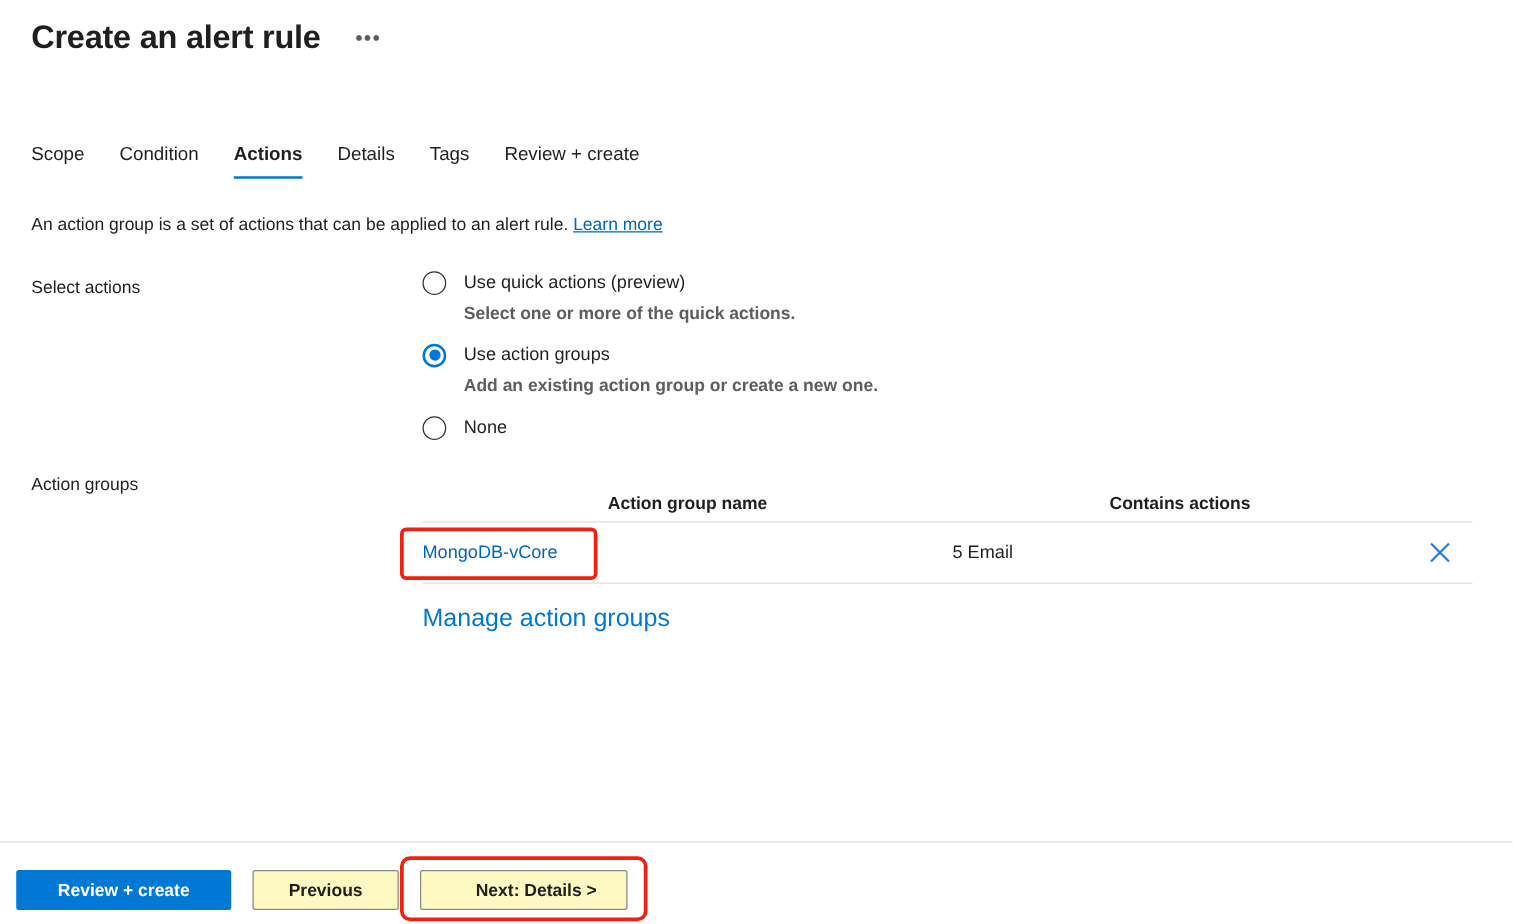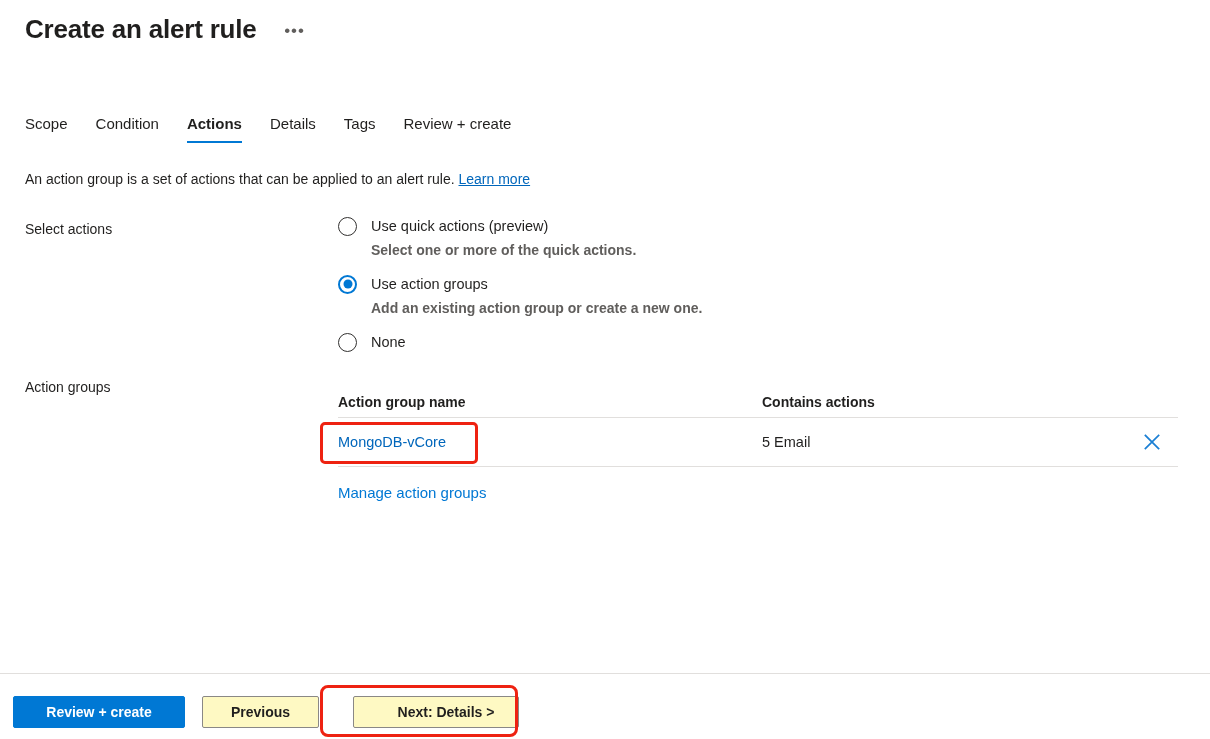--- a/index.html
+++ b/index.html
@@ -170,20 +170,21 @@
     position: absolute;
     left: 338px;
     top: 386px;
     width: 840px;
   }
   .ag-head {
     display: flex;
     align-items: center;
     height: 31px;
     border-bottom: 1px solid #e1dfdd;
+    text-align: center;
   }
   .ag-head .col-name {
     width: 424px;
     font-size: 14px;
     font-weight: 700;
     color: #201f1e;
     white-space: nowrap;
   }
   .ag-head .col-actions {
     flex: 1;
@@ -223,21 +224,21 @@
     height: 26px;
     display: flex;
     align-items: center;
     justify-content: center;
     cursor: pointer;
   }
   .manage-link {
     position: absolute;
     left: 338px;
     top: 484px;
-    font-size: 15px;
+    font-size: 20px;
     color: #0078d4;
     cursor: pointer;
     white-space: nowrap;
   }
 
   
   .annot {
     position: absolute;
     border: 3px solid #ee2211;
     border-radius: 5px;
@@ -283,21 +284,21 @@
     border: 1px solid #0078d4;
     min-width: 172px;
   }
   .btn-secondary {
     background: #fef9c3;
     color: #201f1e;
     border: 1px solid #8a8886;
     min-width: 117px;
   }
   #btn-previous { margin-left: 17px; }
-  #btn-next { margin-left: 34px; min-width: 166px; padding-left: 36px; }
+  #btn-next { margin-left: 17px; min-width: 166px; padding-left: 36px; }
 </style>
 </head>
 <body>
 
 <div class="page-header">
   <div class="page-title">Create an alert rule</div>
   <div class="ellipsis-btn">•••</div>
 </div>
 
 <div class="tabs">

